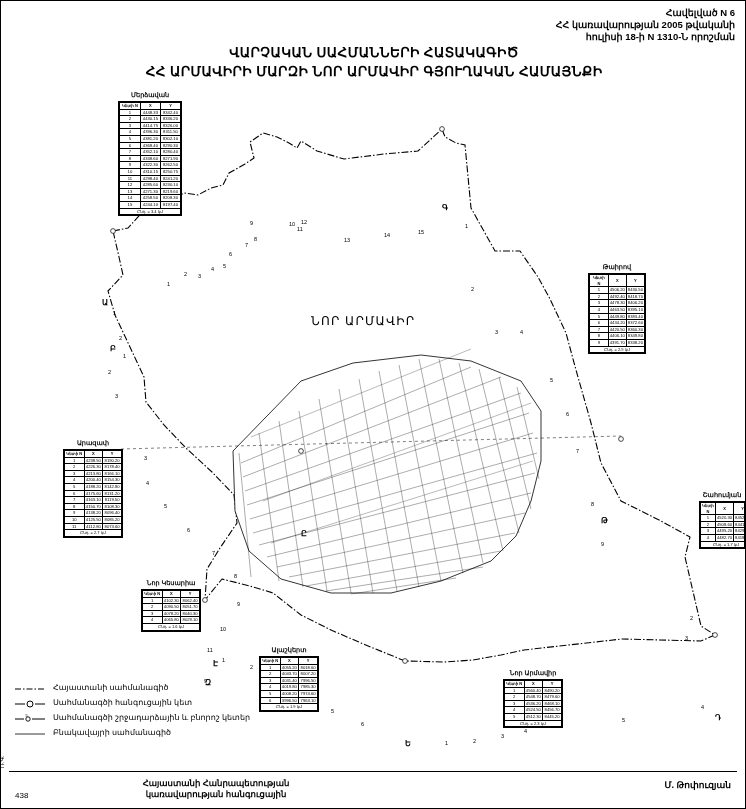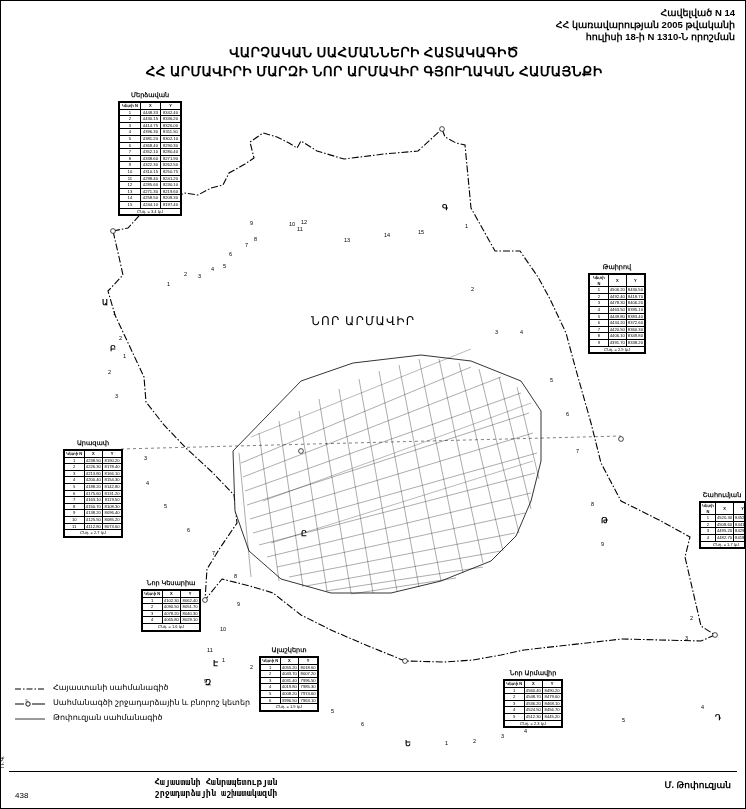--- a/index.html
+++ b/index.html
@@ -138,21 +138,20 @@
   
   .footer-center {
     position: absolute;
     left: 80px;
     bottom: 8px;
     width: 270px;
     text-align: center;
     font-size: 8.5px;
     font-weight: bold;
     line-height: 11px;
-    font-family: Liberation Mono, monospace;
   }
   .footer-right {
     position: absolute;
     right: 14px;
     bottom: 18px;
     font-size: 9px;
     font-weight: bold;
     margin-top: 8px;
   }
   .pagenum {
@@ -185,21 +184,21 @@
     font-size: 8px;
     font-weight: bold;
   }
 </style>
 </head>
 <body>
 
 <div id="page">
 
   <div class="hdr-right">
-    <div>Հավելված N 14</div>
+    <div>Հավելված N 6</div>
     <div>ՀՀ կառավարության 2005 թվականի</div>
     <div>հուլիսի 18-ի N 1310-Ն որոշման</div>
   </div>
 
   <div class="title-block">
     <div class="title-line">ՎԱՐՉԱԿԱՆ ՍԱՀՄԱՆՆԵՐԻ ՀԱՏԱԿԱԳԻԾ</div>
     <div class="title-line">ՀՀ ԱՐՄԱՎԻՐԻ ՄԱՐԶԻ ՆՈՐ ԱՐՄԱՎԻՐ ԳՅՈՒՂԱԿԱՆ ՀԱՄԱՅՆՔԻ</div>
   </div>
 
   <div id="mapwrap">
@@ -725,47 +724,57 @@
 
     <div class="lg-row">
       <span class="lg-sym">
         <svg width="30" height="12">
             <line x1="0" y1="6" x2="30" y2="6" stroke="#000" stroke-width="1.1" stroke-dasharray="6,2,1.5,2"></line>
           </svg>
       </span>
       <span class="lg-label">Հայաստանի սահմանագիծ</span>
     </div>
 
+    <div class="lg-row">
+      <span class="lg-sym">
+        <svg width="30" height="12">
+          <line x1="0" y1="6" x2="10" y2="6" stroke="#000" stroke-width="1"></line>
+          <circle cx="15" cy="6" r="3" fill="#fff" stroke="#000" stroke-width="1"></circle>
+          <line x1="20" y1="6" x2="30" y2="6" stroke="#000" stroke-width="1"></line>
+        </svg>
+      </span>
+      <span class="lg-label">Սահմանագծի հանգուցային կետ</span>
+    </div>
 
     <div class="lg-row">
       <span class="lg-sym">
         <svg width="30" height="12">
           <line x1="0" y1="6" x2="9" y2="6" stroke="#000" stroke-width="1"></line>
           <circle cx="13" cy="6" r="2.2" fill="#fff" stroke="#000" stroke-width="0.9"></circle>
           <text x="10.5" y="4" font-size="4" font-family="Liberation Sans">5</text>
           <line x1="17" y1="6" x2="30" y2="6" stroke="#000" stroke-width="1"></line>
         </svg>
       </span>
       <span class="lg-label">Սահմանագծի շրջադարձային և բնորոշ կետեր</span>
     </div>
 
     <div class="lg-row">
       <span class="lg-sym">
         <svg width="30" height="12">
             <line x1="0" y1="6" x2="30" y2="6" stroke="#000" stroke-width="0.8"></line>
           </svg>
       </span>
-      <span class="lg-label">Թոփուզյան սահմանագիծ</span>
+      <span class="lg-label">Բնակավայրի սահմանագիծ</span>
     </div>
   </div>
 
   <div class="hr-bottom"></div>
 
   <div class="footer-center">
     <div>Հայաստանի Հանրապետության</div>
-    <div>շրջադարձային աշխատակազմի</div>
+    <div>կառավարության հանգուցային</div>
   </div>
 
   <div class="footer-right">Մ. Թոփուզյան</div>
   <div class="pagenum">438</div>
   <div class="sidecode">Ռ.Գ.</div>
 
 </div>
 
 </body></html>

